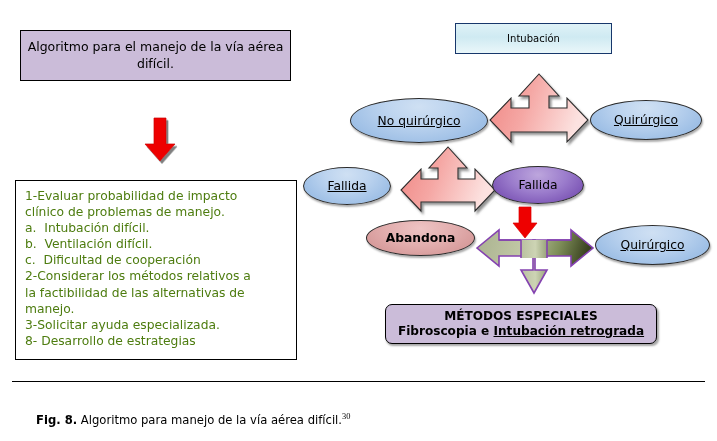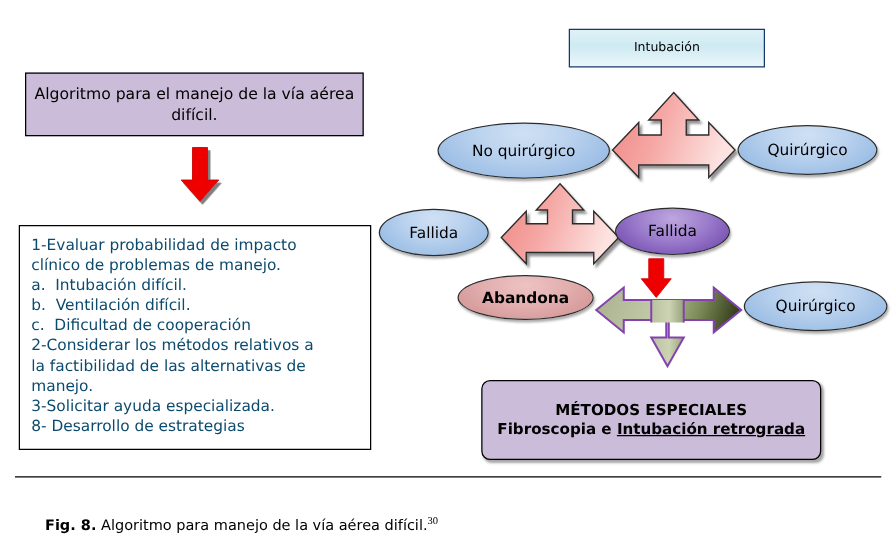--- a/index.html
+++ b/index.html
@@ -25,31 +25,30 @@
   .title-box {
     left: 20px; top: 30px; width: 271px; height: 51px;
     background: #cbbcd9;
     border: 1px solid #000000;
     display: flex; align-items: center; justify-content: center;
     text-align: center;
     font-size: 12.5px;
     color: #000;
     line-height: 1.35;
     padding: 0 2px;
-    margin-top: 28px;
   }
 
   
   .steps-box {
     left: 15px; top: 180px; width: 282px; height: 180px;
     background: #ffffff;
     border: 1px solid #000000;
     padding: 7px 8px 0 9px;
     font-size: 12.3px;
-    color: #0c4a6e;
+    color: #4d7c0f;
     line-height: 1.31;
   }
   .steps-box .ln { white-space: pre; }
 
   
   .red-arrow-left {
     left: 143px; top: 118px; width: 34px; height: 44px;
   }
 
   
@@ -65,38 +64,39 @@
   .ellipse {
     border-radius: 50%;
     display: flex; align-items: center; justify-content: center;
     font-size: 12.3px; color: #000;
     border: 1px solid #2a2a2a;
     box-shadow: 1px 2px 2px rgba(0,0,0,0.33);
     text-align: center;
   }
   .ell-blue {
     background: radial-gradient(ellipse at 50% 18%, #cfe0f3 0%, #bdd4ef 35%, #8cb3e0 100%);
+    text-decoration: underline;
   }
   .ell-purple {
     background: radial-gradient(ellipse at 50% 22%, #bda6dd 0%, #9b7ccc 45%, #6a3fa8 100%);
   }
   .ell-rose {
     background: radial-gradient(ellipse at 50% 22%, #eec3c3 0%, #e2aeae 45%, #cf8e8e 100%);
   }
 
   .ell-noquir   { left: 350px; top: 98px;  width: 138px; height: 45px; }
   .ell-quir-top { left: 590px; top: 100px; width: 112px; height: 40px; }
   .ell-exitosa  { left: 303px; top: 167px; width: 88px;  height: 38px; }
   .ell-fallida  { left: 492px; top: 166px; width: 92px;  height: 38px; }
   .ell-abandona { left: 366px; top: 220px; width: 109px; height: 36px; font-weight: bold; }
   .ell-quir-bot { left: 595px; top: 225px; width: 115px; height: 40px; }
 
   
   .methods-box {
-    left: 385px; top: 304px; width: 272px; height: 64px;
+    left: 385px; top: 304px; width: 272px; height: 40px;
     background: #cbbcd9;
     border: 1px solid #000000;
     border-radius: 7px;
     box-shadow: 1.5px 2px 2px rgba(0,0,0,0.35);
     display: flex; flex-direction: column;
     align-items: center; justify-content: center;
     font-size: 12.1px; font-weight: bold; color: #000;
     line-height: 1.28;
   }
   .methods-box .l2 .u { text-decoration: underline; }

